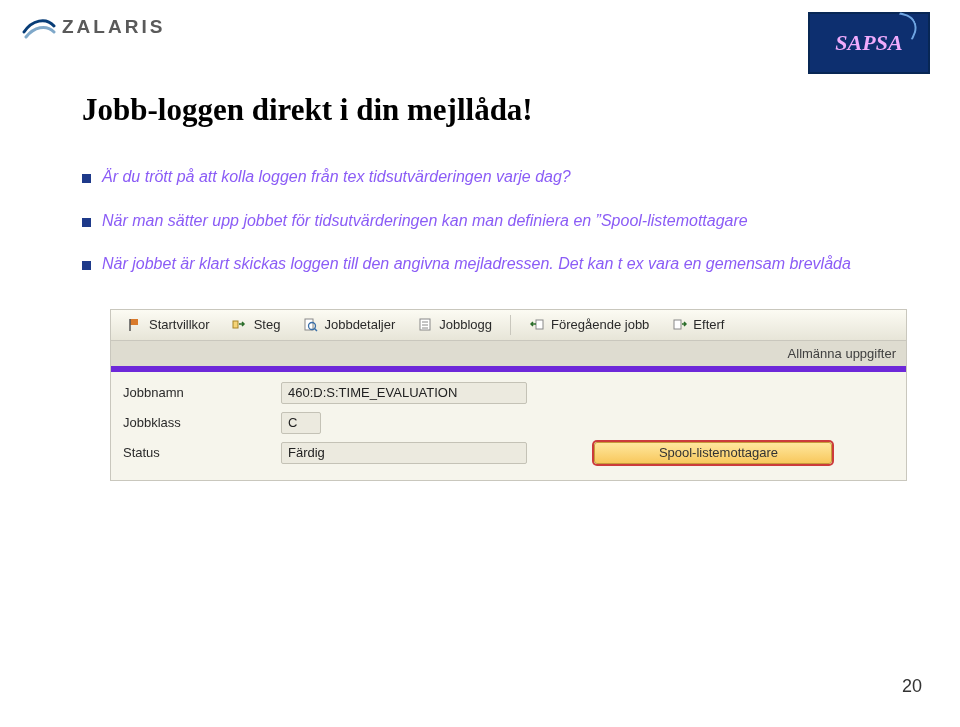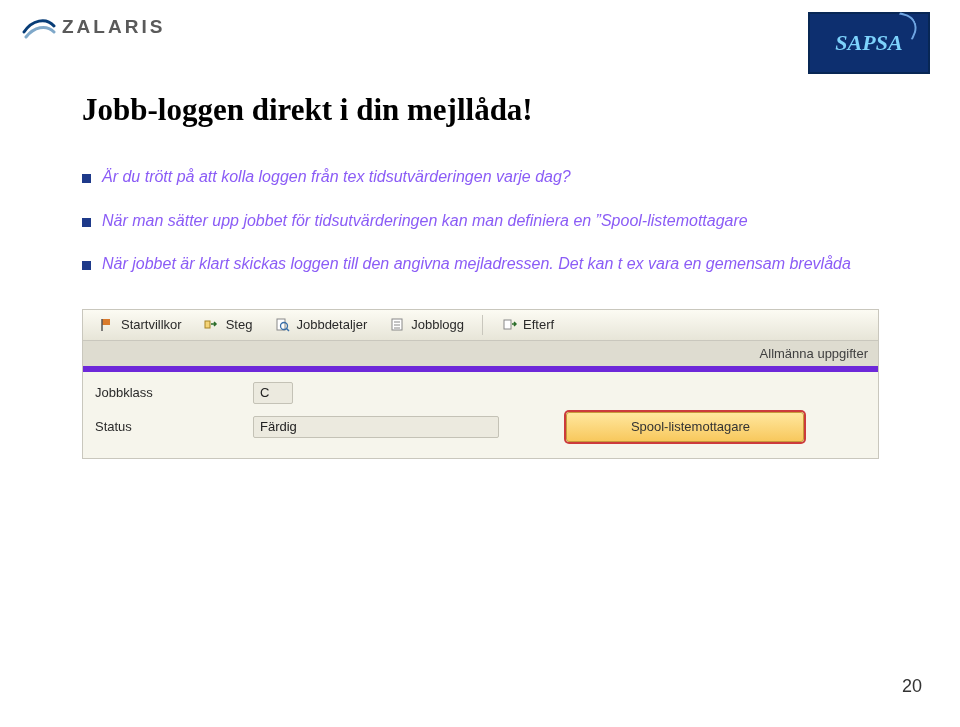--- a/index.html
+++ b/index.html
@@ -34,21 +34,21 @@
     width: 122px;
     height: 62px;
     background: #0d2f6f;
     border: 2px solid #082755;
     position: relative;
     display: flex;
     align-items: center;
     justify-content: center;
   }
   .sapsa-text {
-    color: #7dd3fc;
+    color: #f0abfc;
     font-style: italic;
     font-weight: bold;
     font-size: 22px;
     z-index: 2;
     position: relative;
     font-family: Georgia, serif;
   }
   .sapsa-arc {
     position: absolute;
     width: 100px; height: 50px;
@@ -83,21 +83,21 @@
     content: "";
     position: absolute;
     left: 0;
     top: 8px;
     width: 9px;
     height: 9px;
     background: #1e3a8a;
   }
 
   .sap-window {
-    margin: 34px 0 0 82px;
+    margin: 34px 0 0 110px;
     width: 797px;
     border: 1px solid #c9c7bd;
     background: #f2f1e8;
     font-family: Tahoma, Arial, sans-serif;
     font-size: 13px;
   }
   .sap-toolbar {
     background: linear-gradient(#fcfbf3, #e7e5d8);
     border-bottom: 1px solid #c9c7bd;
     padding: 4px 6px;
@@ -150,21 +150,21 @@
     align-items: center;
     color: #222;
   }
   .spool-col {
     flex: 1;
     display: flex;
     justify-content: center;
   }
   .spool-btn {
     width: 238px;
-    height: 30px;
+    height: 22px;
     background: linear-gradient(#ffe79e, #f8c85d);
     border: 1px solid #c79a3a;
     box-shadow: 0 0 0 2px #cc3b3b;
     border-radius: 3px;
     display: flex;
     align-items: center;
     justify-content: center;
     color: #333;
     cursor: default;
     padding-left: 12px;
@@ -246,31 +246,44 @@
             <line x1="4" y1="8" x2="10" y2="8" stroke="#888"></line>
             <line x1="4" y1="11" x2="10" y2="11" stroke="#888"></line>
           </svg>
       </span>
       <span>Jobblogg</span>
     </div>
     <div class="tb-sep"></div>
     <div class="tb-btn">
       <span class="ic">
         <svg width="15" height="15">
+            <rect x="6" y="3" width="7" height="9" fill="#fff" stroke="#888"></rect>
+            <path d="M6 7 L1 7 M3 5 L1 7 L3 9" stroke="#2a6d2a" stroke-width="1.5" fill="none"></path>
+          </svg>
+      </span>
+      <span>Föregående jobb</span>
+    </div>
+    <div class="tb-btn">
+      <span class="ic">
+        <svg width="15" height="15">
             <rect x="2" y="3" width="7" height="9" fill="#fff" stroke="#888"></rect>
             <path d="M10 7 L14 7 M12 5 L14 7 L12 9" stroke="#2a6d2a" stroke-width="1.5" fill="none"></path>
           </svg>
       </span>
       <span>Efterf</span>
     </div>
   </div>
 
   <div class="sap-section-header">Allmänna uppgifter</div>
 
   <div class="sap-body">
+    <div class="form-row">
+      <div class="form-label">Jobbnamn</div>
+      <div class="form-field">460:D:S:TIME_EVALUATION</div>
+    </div>
     <div class="form-row">
       <div class="form-label">Jobbklass</div>
       <div class="form-field" style="flex:0 0 40px">C</div>
     </div>
     <div class="form-row">
       <div class="form-label">Status</div>
       <div class="form-field">Färdig</div>
       <div class="spool-col">
         <div class="spool-btn">Spool-listemottagare</div>
       </div>

